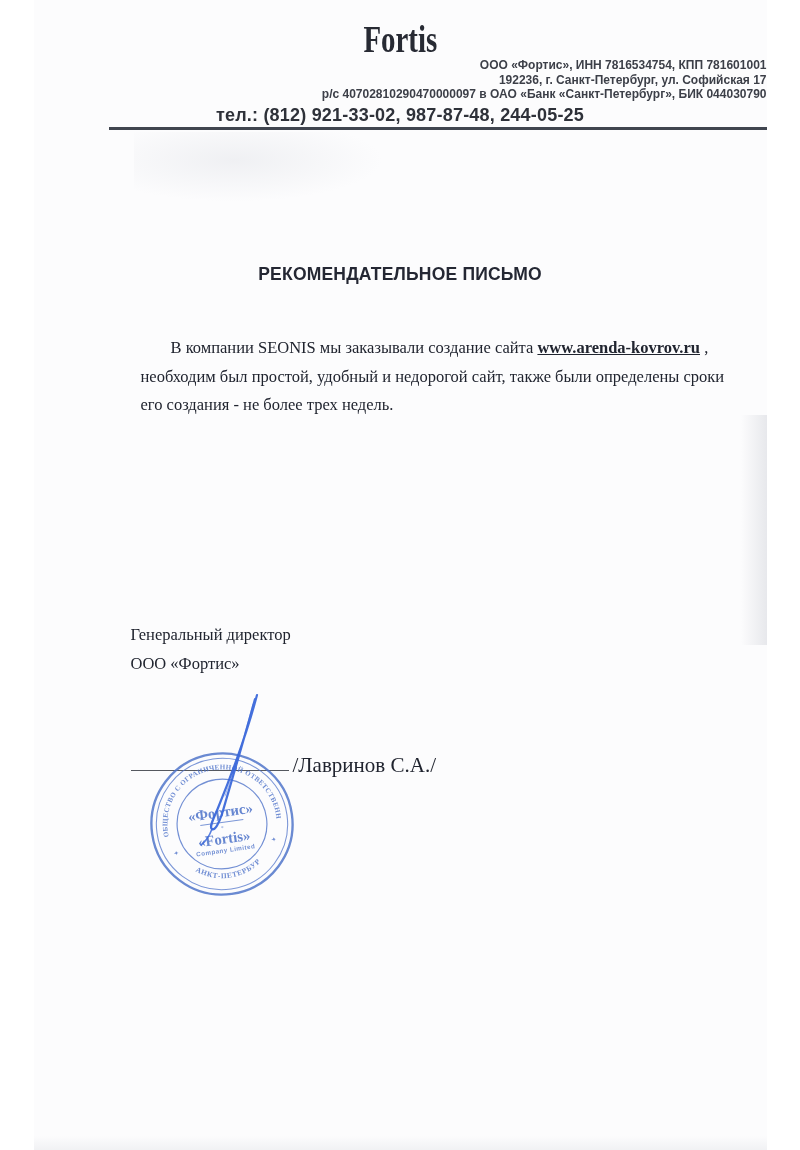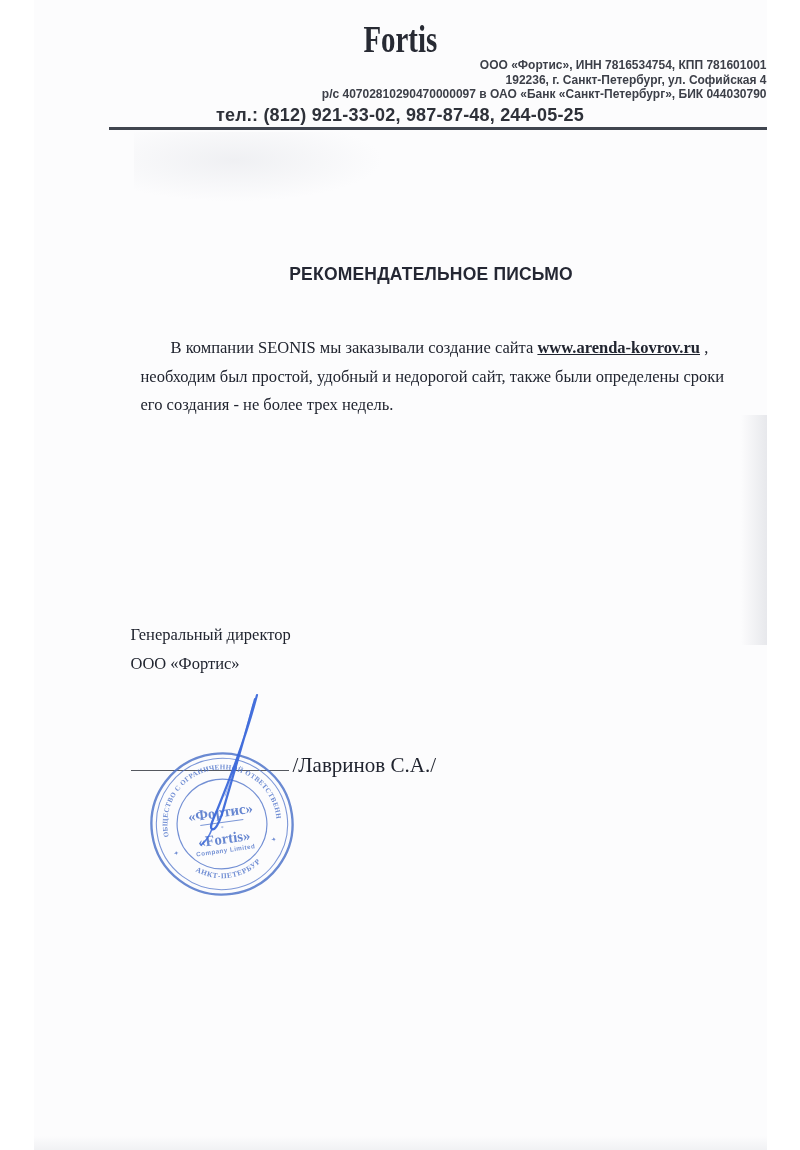--- a/index.html
+++ b/index.html
@@ -17,21 +17,21 @@
     font-family:"Liberation Serif", serif;font-weight:bold;font-size:37px;
     line-height:36px;color:#272a33;display:inline-block;transform:scaleX(0.78);
   }
   .info{font-size:12px;font-weight:bold;line-height:14.5px;color:#3c3f48;text-align:right;}
   .phone{font-size:18px;font-weight:bold;margin-top:3px;color:#2e3139;letter-spacing:0.2px;}
   .rule{position:absolute;top:127px;left:75px;width:662px;height:3px;background:#40454f;}
   
   .title{
     position:absolute;top:264px;left:0;width:100%;text-align:center;
     font-family:"Liberation Sans", sans-serif;font-weight:bold;font-size:17.5px;
-    letter-spacing:0.2px;color:#242733;margin-left:31px;
+    letter-spacing:0.2px;color:#242733;
   }
   
   .body-text{position:absolute;top:324px;left:97px;width:620px;font-size:16.5px;line-height:28.7px;}
   .body-text p{margin:10px;text-indent:30px;}
   .weblink{font-weight:bold;text-decoration:underline;color:inherit;}
   
   .sig-block{position:absolute;top:620px;left:97px;font-size:16.5px;line-height:29px;}
   .sig-rule{position:absolute;top:756px;left:97px;width:158px;height:14px;
     border-bottom:1.5px solid #55585f;z-index:1;}
   .sig-name{position:absolute;top:753px;left:259px;font-size:21px;z-index:1;}
@@ -48,21 +48,21 @@
     background:linear-gradient(to top, rgba(190,193,202,0.18), rgba(190,193,202,0));}
 </style>
 </head>
 <body>
 
 <div class="page">
 
   <div class="letterhead">
     <div class="logo">Fortis</div>
     <div class="info">ООО «Фортис», ИНН 7816534754, КПП 781601001</div>
-    <div class="info">192236, г. Санкт-Петербург, ул. Софийская 4</div>
+    <div class="info">192236, г. Санкт-Петербург, ул. Софийская 17</div>
     <div class="info">р/с  40702810290470000097 в ОАО «Банк «Санкт-Петербург», БИК 044030790</div>
     <div class="phone">тел.: (812) 921-33-02, 987-87-48, 244-05-25</div>
   </div>
   <div class="rule"></div>
 
   <div class="smudge-a"></div>
   <div class="smudge-b"></div>
   <div class="smudge-c"></div>
 
   <div class="title">РЕКОМЕНДАТЕЛЬНОЕ ПИСЬМО</div>

